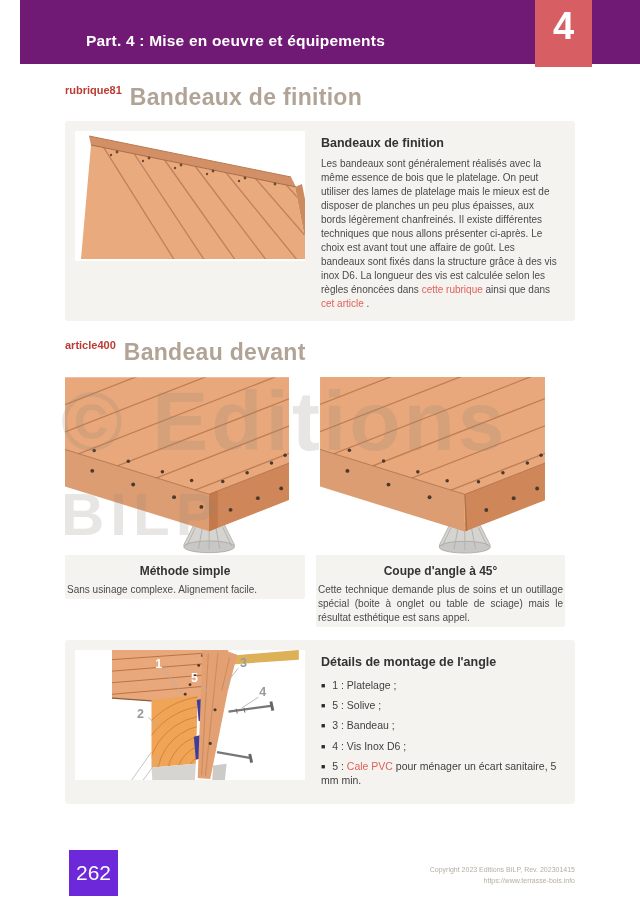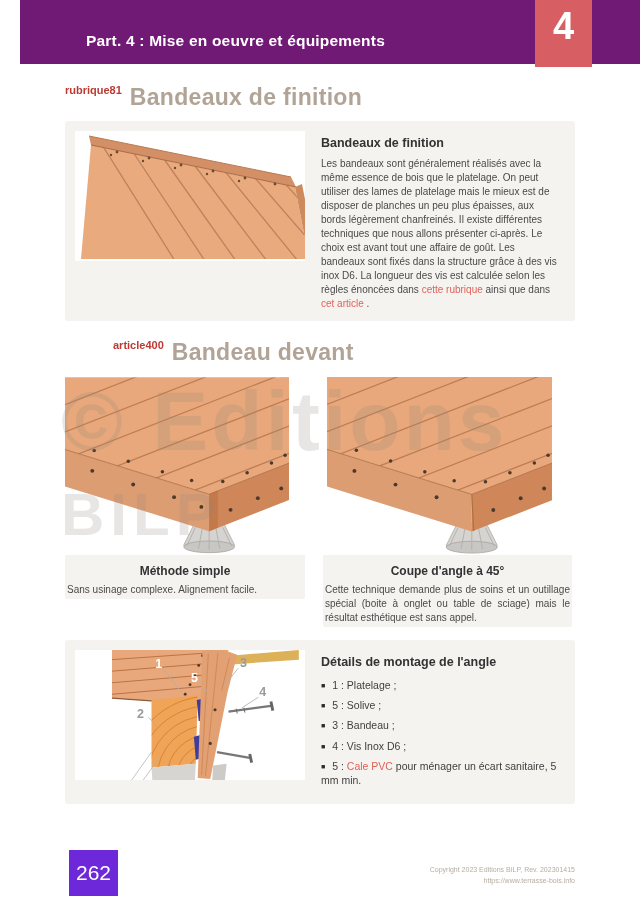--- a/index.html
+++ b/index.html
@@ -16,32 +16,32 @@
   .chapter-box { position:absolute; left:515px; top:0; width:57px; height:67px; background:#d75f63;
     display:flex; align-items:center; justify-content:center; padding-bottom:14px;
     color:#fff; font-size:38px; font-weight:bold; }
 
   .content { position:absolute; top:67px; left:65px; width:510px; }
 
   .heading-row { display:flex; align-items:flex-start; gap:8px; }
   .heading-tag { color:#bd3a33; font-weight:bold; font-size:11px; }
   .heading-title { color:#b1a496; font-weight:bold; font-size:23px; letter-spacing:.3px; }
   .rubrique-row { margin-top:17px; }
-  .article-row { margin-top:18px;margin-left:48px; }
+  .article-row { margin-top:18px; }
 
   .info-card { margin-top:10px; background:#f5f3f0; border-radius:3px; padding:10px; display:flex; gap:16px; }
   .img-card { width:230px; height:130px; background:#fff; flex:0 0 auto; display:flex; align-items:center; justify-content:center; overflow:hidden; }
   .info-text { flex:1 1 auto; padding:2px 6px 0 0; }
   .info-text h3 { font-size:12.5px; color:#333; margin:3px 0 7px 0; }
   .info-text p, .info-text li { font-size:10px; line-height:1.4; color:#4a4a4a; }
   a.redlink { color:#df6258; text-decoration:none; cursor:pointer; }
 
   .article-intro { margin-top:7px; font-size:11px; line-height:1.5; color:#2e2e2e; text-align:justify; }
 
-  .panels { position:relative; margin-top:11px; display:flex; gap:18px; align-items:flex-start; }
+  .panels { position:relative; margin-top:11px; display:flex; gap:11px; align-items:flex-start; }
   .panel { background:#f5f3f0; border-radius:2px; padding:0; width:240px; }
   .panel.wide { width:249px; }
   .panel-img { background:#fff; height:178px; overflow:hidden; }
   .panel-caption { text-align:center; font-weight:bold; font-size:12px; color:#333; margin:9px 2px 5px 2px; }
   .panel-desc { font-size:10px; line-height:1.4; color:#4a4a4a; margin:0 2px 2px 2px; }
   .panel-desc.justify { text-align:justify; }
 
   .watermark { position:absolute; left:-4px; top:2px; width:520px; z-index:5; pointer-events:none;
     color:#8f867b; opacity:.20; font-weight:bold; line-height:1; }
   .watermark .wm1 { font-size:84px; letter-spacing:3px; display:block; }

